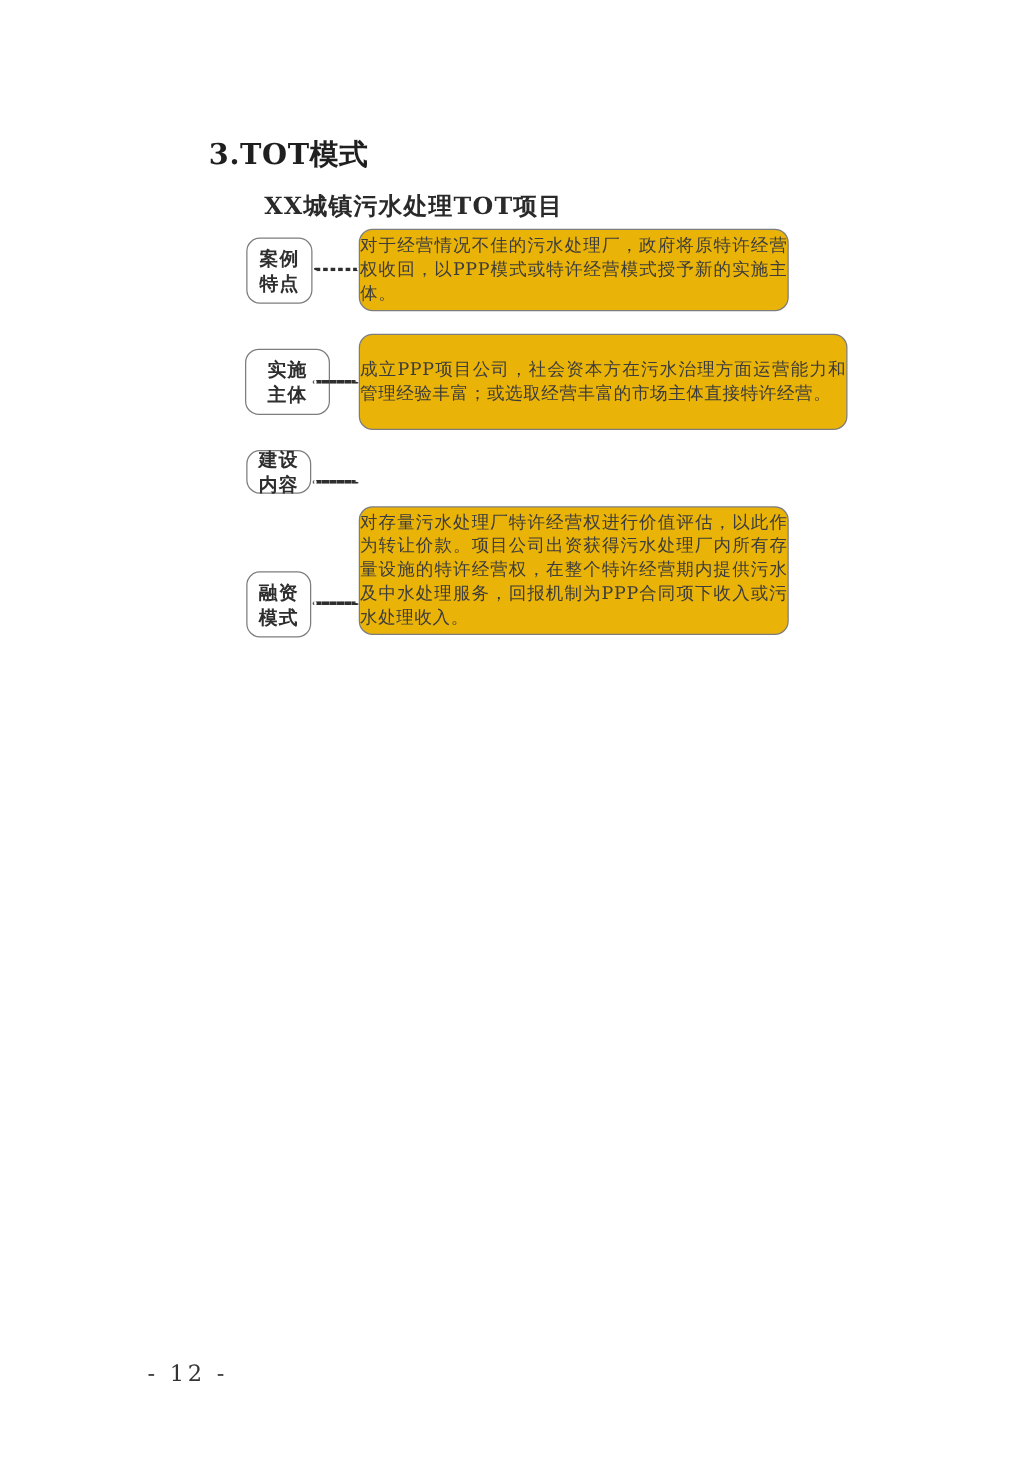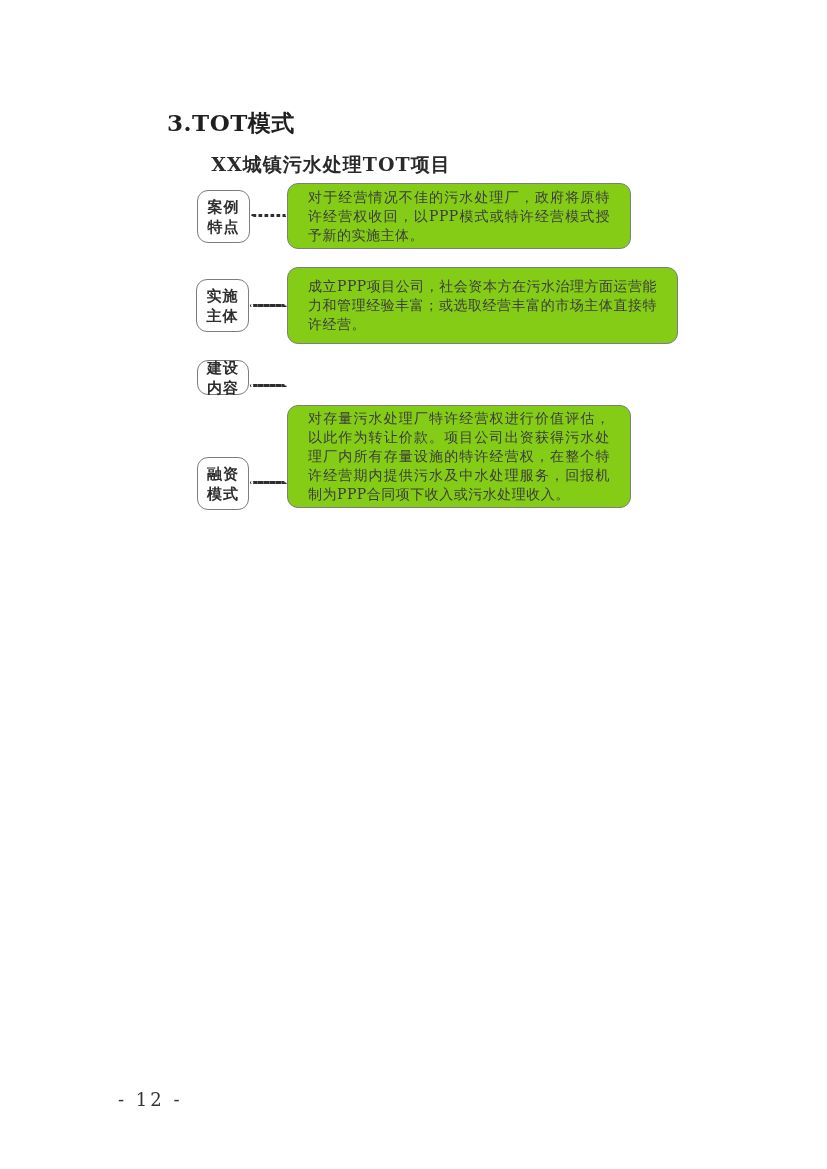--- a/index.html
+++ b/index.html
@@ -42,24 +42,24 @@
     text-align: center;
     font-size: 15px;
     font-weight: bold;
     color: #2e2e2e;
     line-height: 20px;
     letter-spacing: 1px;
   }
   .content-box {
     position: absolute;
     border: 1px solid #7d7d7d;
-    background: #84cc16;
+    background: #eab308;
     display: flex;
     align-items: center;
-    padding: 4px 20px;
+    padding: 4px 0;
     font-size: 14px;
     color: #3c3c3c;
     line-height: 19px;
     letter-spacing: 0.5px;
     text-align: justify;
   }
   .connector {
     position: absolute;
     height: 0;
     border-top: 3px dotted #2e2e2e;
@@ -84,21 +84,21 @@
   <div class="diagram-title">XX城镇污水处理TOT项目</div>
 
   <div class="label-box" style="left:197px; top:190px; width:53px; height:53px;">
     <span><span>案例</span><br><span>特点</span></span>
   </div>
   <div class="connector" style="left:251px; top:214px; width:36px;"></div>
   <div class="content-box" style="left:287px; top:183px; width:344px; height:66px;">
     <span>对于经营情况不佳的污水处理厂，政府将原特许经营权收回，以PPP模式或特许经营模式授予新的实施主体。</span>
   </div>
 
-  <div class="label-box" style="left:196px; top:279px; width:53px; height:53px;">
+  <div class="label-box" style="left:196px; top:279px; width:68px; height:53px;">
     <span><span>实施</span><br><span>主体</span></span>
   </div>
   <div class="connector" style="left:250px; top:304px; width:37px;"></div>
   <div class="content-box" style="left:287px; top:267px; width:391px; height:77px;">
     <span>成立PPP项目公司，社会资本方在污水治理方面运营能力和管理经验丰富；或选取经营丰富的市场主体直接特许经营。</span>
   </div>
 
   <div class="label-box" style="left:197px; top:360px; width:52px; height:35px;">
     <span><span>建设</span><br><span>内容</span></span>
   </div>

